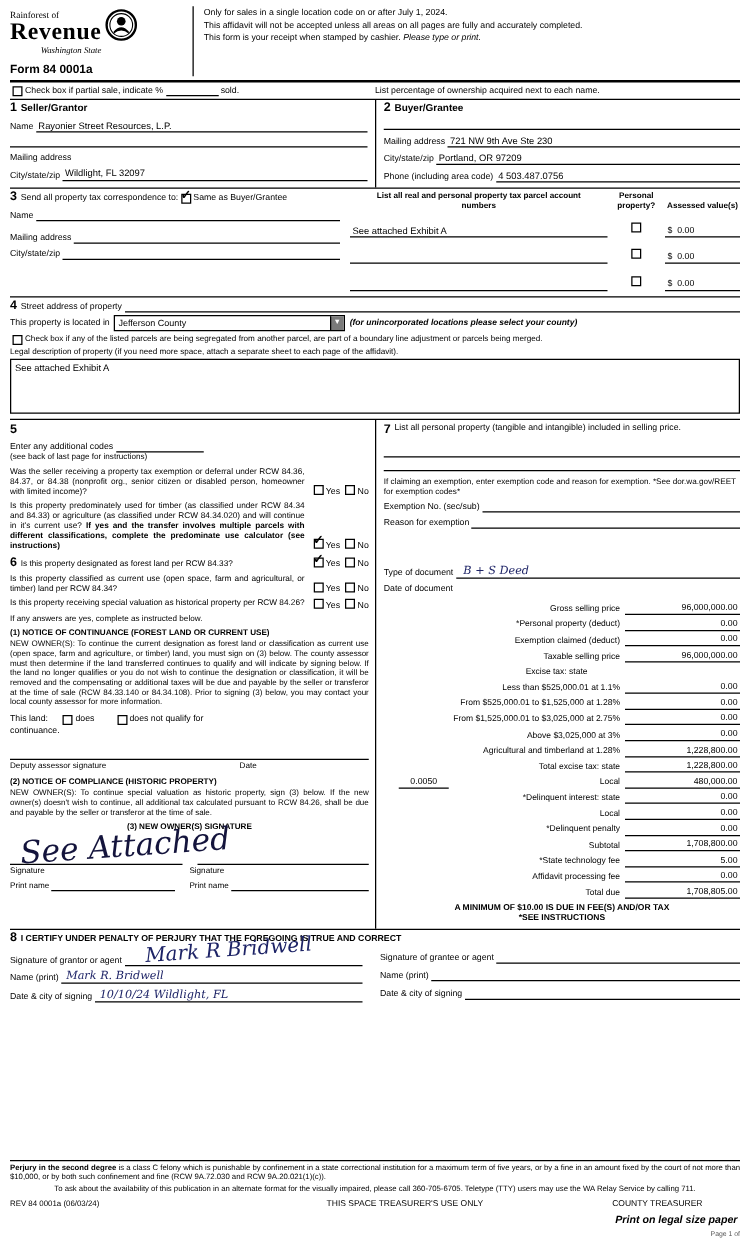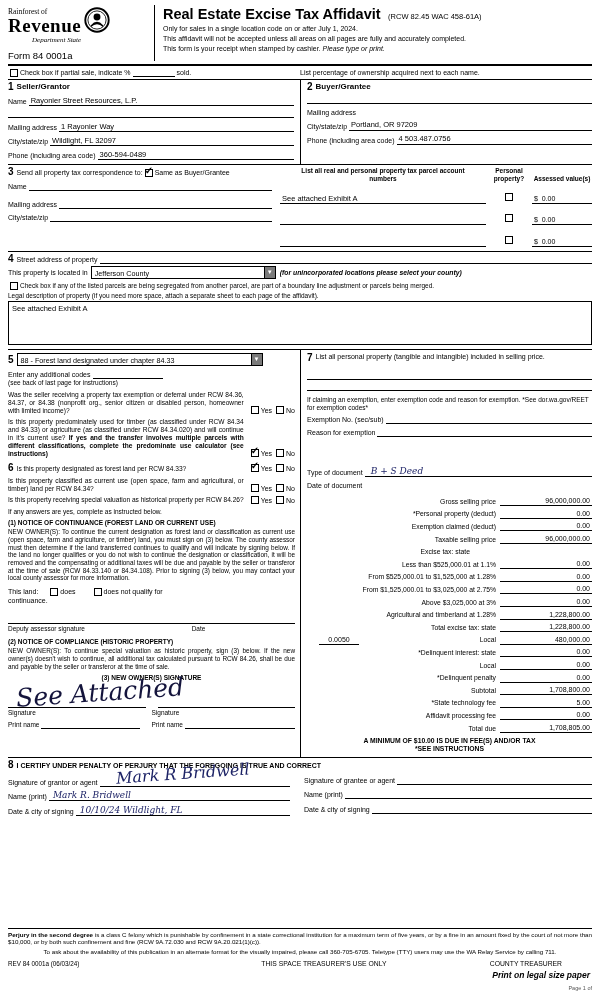--- a/index.html
+++ b/index.html
@@ -11,32 +11,32 @@
 .center{text-align:center}
 .flex1{flex:1}
 .lbl{font-size:7px;line-height:9px;white-space:nowrap}
 .lbl65{font-size:6.5px;line-height:8px}
 .lbl68{font-size:6.8px;line-height:8.5px}
 .para{font-size:6.4px;line-height:7.7px;text-align:justify;margin-top:1px}
 .ul{border-bottom:1px solid #000}
 .secnum{font-weight:bold;font-size:10px;line-height:10px;margin-right:3px;flex:none}
 .cbx{display:inline-block;width:8px;height:8px;border:1px solid #000;position:relative;flex:none;margin:0 2px;background:#fff;vertical-align:-1px}
 .cbx .mark{position:absolute;left:-1px;top:-4px;font-size:10px;font-weight:bold;line-height:10px}
-.ddl{display:flex;align-items:flex-start;border:1px solid #000;height:13px;background:#fff}
+.ddl{display:flex;align-items:center;border:1px solid #000;height:13px;background:#fff}
 .ddl .txt{padding:1.5px 3px;font-size:7.2px;white-space:nowrap;overflow:hidden}
 .ddl .arr{width:11px;background:#7a7a7a;color:#fff;font-size:6px;line-height:11px;text-align:center;border-left:1px solid #000;flex:none}
 .hw{font-family:"DejaVu Serif",serif;font-style:italic;color:#1d2366}
 
 .header{display:flex}
 .hdr-left{width:142px;flex:none;padding-top:2px}
 .logo-row{display:flex;align-items:flex-start}
 .dept-small{font-size:7.5px;font-family:"Liberation Serif",serif}
 .dept-big{font-size:19px;font-weight:bold;font-family:"Liberation Serif",serif;line-height:19px;letter-spacing:.5px}
 .dept-state{font-size:7px;font-family:"Liberation Serif",serif;font-style:italic;text-align:right;margin-top:1px}
-.form-num{font-size:9.5px;font-weight:normal;margin-top:6px}
+.form-num{font-size:9.5px;font-weight:bold;margin-top:6px}
 .hdr-right{flex:1;border-left:1.5px solid #000;padding-left:8px;margin-left:4px}
 .title{font-size:14.5px;line-height:17px;font-weight:bold}
 .title-rcw{font-size:7.5px;margin-left:3px}
 .note{font-size:7px;line-height:8.6px;margin-top:1.5px}
 .thick-rule{border-top:2.5px solid #000;margin-top:3px}
 
 .top-row{display:flex;padding:2px 0 2px;border-bottom:1px solid #000}
 .top-half{width:50%;display:flex;align-items:flex-end}
 .blank40{width:42px;height:9px;display:inline-block;margin:0 2px}
 
@@ -125,36 +125,32 @@
 <body>
 
 <div class="page">
 
   <div class="header">
     <div class="hdr-left">
       <div class="logo-row">
         <div>
           <div class="dept-small">Rainforest of</div>
           <div class="dept-big">Revenue</div>
-          <div class="dept-state">Department State</div>
+          <div class="dept-state">Washington State</div>
         </div>
         <svg class="logo-seal" viewBox="0 0 30 30" width="26" height="26" style="margin-left:3px">
           <circle cx="15" cy="15" r="13.5" fill="none" stroke="#000" stroke-width="2.2"></circle>
           <circle cx="15" cy="15" r="10.5" fill="#fff" stroke="#000" stroke-width="1"></circle>
           <circle cx="15" cy="11.5" r="4" fill="#000"></circle>
           <path d="M8 21 Q15 13 22 21 L22 23 Q15 17 8 23 Z" fill="#000"></path>
         </svg>
       </div>
       <div class="form-num">Form 84 0001a</div>
     </div>
     <div class="hdr-right">
-      <div>
-        <span class="title">Real Estate Excise Tax Affidavit</span>
-        <span class="title-rcw">(RCW 82.45 WAC 458-61A)</span>
-      </div>
       <div class="note">Only for sales in a single location code on or after July 1, 2024.</div>
       <div class="note">This affidavit will not be accepted unless all areas on all pages are fully and accurately completed.</div>
       <div class="note"><span>This form is your receipt when stamped by cashier. </span><span class="i">Please type or print.</span></div>
     </div>
   </div>
   <div class="thick-rule"></div>
 
   <div class="top-row">
     <div class="top-half">
       <span class="cbx"></span>
@@ -173,39 +169,35 @@
           <span class="secnum">1</span>
           <span class="t">Seller/Grantor</span>
         </div>
       <div class="field">
           <span class="lbl">Name</span>
           <span class="ul fval flex1">Rayonier Street Resources, L.P.</span>
         </div>
       <div class="ul blankline"></div>
       <div class="field">
           <span class="lbl">Mailing address</span>
-          <span class="ul fval flex1">1 Rayonier Way</span>
         </div>
       <div class="field">
           <span class="lbl">City/state/zip</span>
           <span class="ul fval flex1">Wildlight, FL  32097</span>
-        </div>
-      <div class="field">
-          <span class="lbl">Phone (including area code)</span>
-          <span class="ul fval flex1">360-594-0489</span>
         </div>
     </div>
     <div class="half rgt">
       <div class="sec-title">
           <span class="secnum">2</span>
           <span class="t">Buyer/Grantee</span>
         </div>
       <div class="ul blankline"></div>
       <div class="field">
           <span class="lbl">Mailing address</span>
+          <span class="ul fval flex1">721 NW 9th Ave Ste 230</span>
         </div>
       <div class="field">
           <span class="lbl">City/state/zip</span>
           <span class="ul fval flex1">Portland, OR  97209</span>
         </div>
       <div class="field">
           <span class="lbl">Phone (including area code)</span>
           <span class="ul fval flex1">4 503.487.0756</span>
         </div>
     </div>
@@ -277,24 +269,20 @@
       <span class="lbl65">Check box if any of the listed parcels are being segregated from another parcel, are part of a boundary line adjustment or parcels being merged.</span>
     </div>
     <div class="lbl65" style="margin-top:2px">Legal description of property (if you need more space, attach a separate sheet to each page of the affidavit).</div>
     <div class="legal-box"><span>See attached Exhibit A</span></div>
   </div>
 
   <div class="main">
     <div class="mcol-left">
       <div class="row" style="align-items:center">
         <span class="secnum">5</span>
-        <span class="ddl code-ddl">
-          <span class="txt flex1">88 - Forest land designated under chapter 84.33</span>
-          <span class="arr">▼</span>
-        </span>
       </div>
       <div class="field" style="margin-top:4px">
           <span class="lbl">Enter any additional codes</span>
           <span class="ul" style="width:70px;height:9px"></span>
         </div>
       <div class="lbl65">(see back of last page for instructions)</div>
 
       <div class="q-block">
         <div class="qtext">Was the seller receiving a property tax exemption or deferral under RCW 84.36, 84.37, or 84.38 (nonprofit org., senior citizen or disabled person, homeowner with limited income)?</div>
         <div class="yn">

